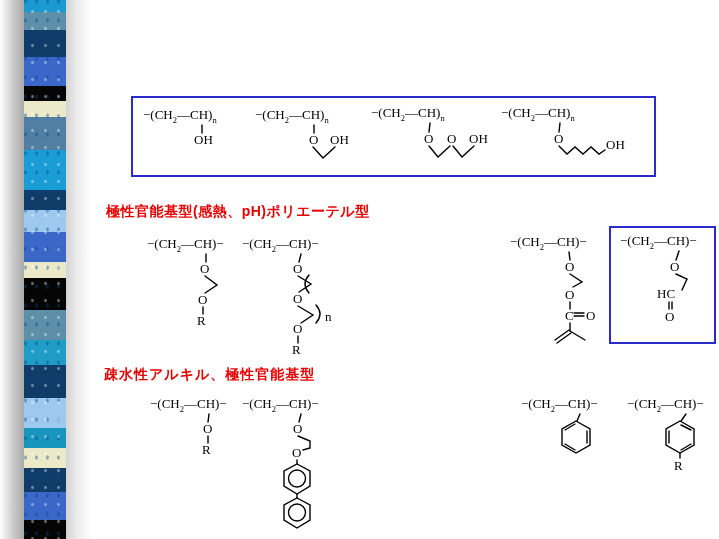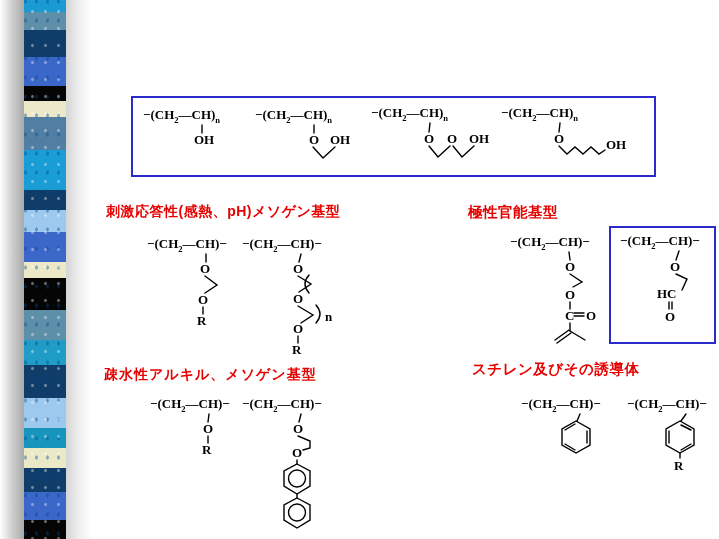--- a/index.html
+++ b/index.html
@@ -22,21 +22,21 @@
   .hd3{left:468px;top:203px;font-size:14.5px;}
   .hd4{left:104px;top:366px;font-size:14px;letter-spacing:1px;}
   .hd5{left:472px;top:360px;font-size:14.5px;}
   
   .bluebox{position:absolute;border:2px solid #2b2bcc;background:transparent;}
   .box1{left:131px;top:96px;width:521px;height:77px;}
   .box2{left:609px;top:226px;width:103px;height:114px;}
   
   .struct{position:absolute;}
   .struct svg{position:absolute;left:0;top:0;overflow:visible;}
-  .bb,.atom{position:absolute;font-family:"Liberation Serif",serif;font-weight:bold;
+  .bb,.atom{position:absolute;font-family:"Liberation Serif",serif;font-weight:normal;
             font-size:13px;line-height:1;color:#000;white-space:nowrap;}
   .bb sub,.atom sub{font-size:8.5px;line-height:0;}
   .bonds{stroke:#000;stroke-width:1.4;fill:none;stroke-linecap:round;}
   .ring{stroke:#000;stroke-width:1.4;fill:none;}
 </style>
 </head>
 <body>
 
 <div class="slide">
   <div class="gutter"></div>
@@ -58,24 +58,22 @@
       <div style="height: 25px; background: rgb(31, 157, 198);"></div>
       <div style="height: 33px; background: rgb(15, 60, 105);"></div>
       <div style="height: 30px; background: rgb(158, 201, 239);"></div>
       <div style="height: 20px; background: rgb(23, 149, 189);"></div>
       <div style="height: 20px; background: rgb(236, 233, 200);"></div>
       <div style="height: 24px; background: rgb(15, 60, 105);"></div>
       <div style="height: 28px; background: rgb(58, 103, 200);"></div>
       <div style="height: 19px; background: rgb(5, 5, 5);"></div>
     </div>
 
-  <div class="hd hd2">刺激応答性(感熱、pH)メソゲン基型</div>
-  <div class="hd hd3">極性官能基型</div>
-  <div class="hd hd4">疎水性アルキル、メソゲン基型</div>
-  <div class="hd hd5">スチレン及びその誘導体</div>
+  <div class="hd hd2">極性官能基型(感熱、pH)ポリエーテル型</div>
+  <div class="hd hd4">疎水性アルキル、極性官能基型</div>
 
   <div class="bluebox box1"></div>
   <div class="bluebox box2"></div>
 
   <div class="struct" style="left:140px;top:104px;width:110px;height:60px">
     <svg width="110" height="60">
       <g class="bonds">
           <line x1="62" y1="21" x2="62" y2="29"></line>
         </g>
     </svg>

